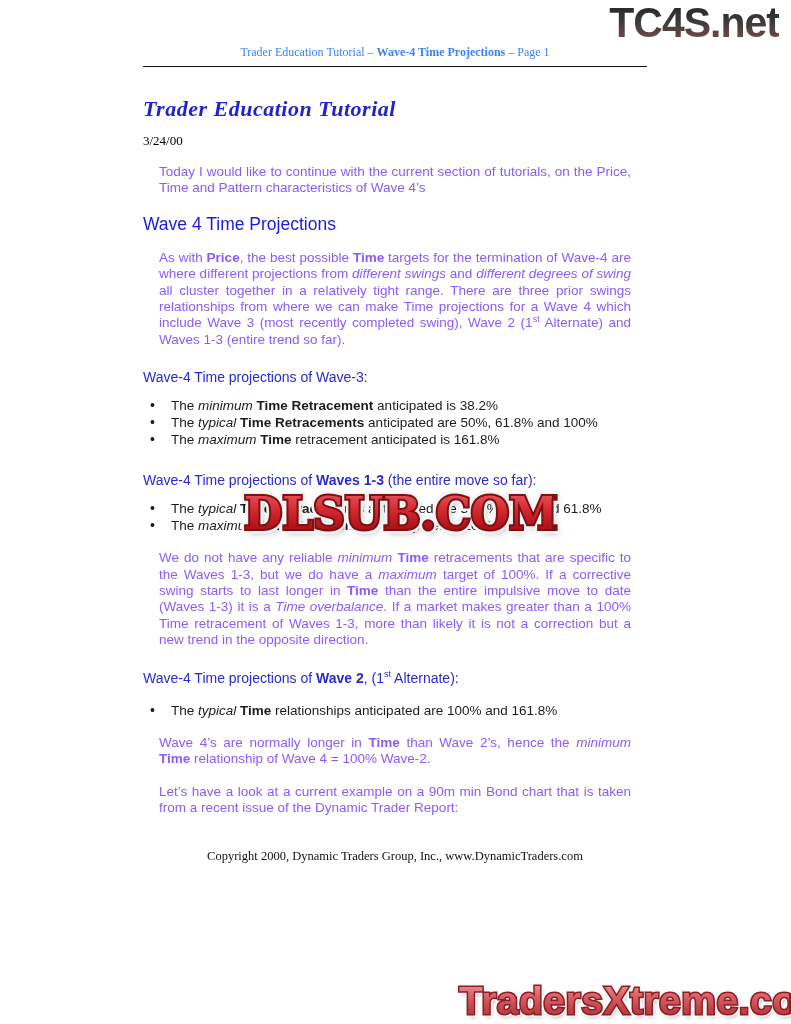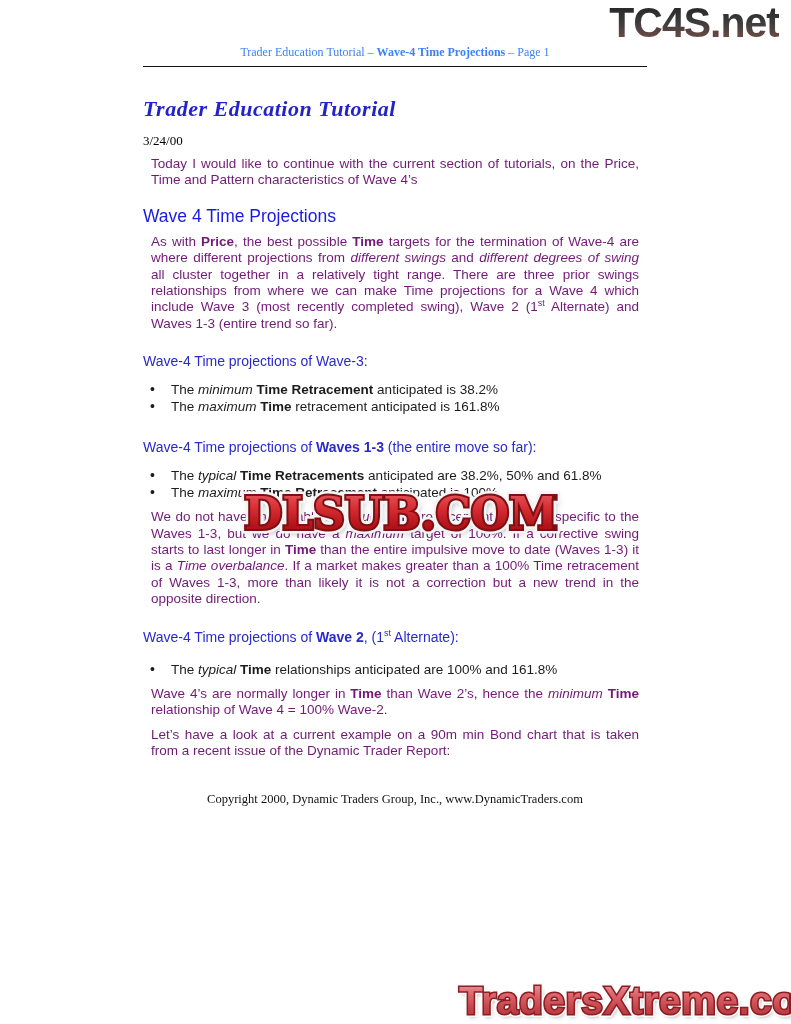--- a/index.html
+++ b/index.html
@@ -20,21 +20,21 @@
   
   .doc-title {
     margin:24px 0 0 0; font-family:"Liberation Serif", serif;
     font-weight:bold; font-style:italic; font-size:22px; line-height:36px;
     color:#2323cc; letter-spacing:0.5px;
   }
   .doc-date { margin-top:7px; font-family:"Liberation Serif", serif; font-size:13px; line-height:14px; color:#000000; }
 
   
   p.body-par {
-    margin:8px; font-size:13.5px; line-height:16.4px; text-align:justify; color:#701a75;
+    margin:16px; font-size:13.5px; line-height:16.4px; text-align:justify; color:#8b5cf6;
   }
   .mt-p1 { margin-top:18px; }
   .mt-p2 { margin-top:15px; }
   .mt-p3 { margin-top:21px; }
   .mt-p4 { margin-top:18px; }
   .mt-p5 { margin-top:17px; }
   .mt-p6 { margin-top:17px; }
 
   h2.section-heading {
     margin:17px 0 0 0; font-size:17.5px; line-height:20px; font-weight:normal; color:#1a1ae0;
@@ -118,20 +118,21 @@
 
   <p class="body-par mt-p1"><span>Today I would like to continue with the current section of tutorials, on the Price, Time and Pattern characteristics of Wave 4’s</span></p>
 
   <h2 class="section-heading">Wave 4 Time Projections</h2>
 
   <p class="body-par mt-p2"><span>As with </span><span class="seg-b">Price</span><span>, the best possible </span><span class="seg-b">Time</span><span> targets for the termination of Wave-4 are where different projections from </span><span class="seg-i">different swings</span><span> and </span><span class="seg-i">different degrees of swing</span><span> all cluster together in a relatively tight range. There are three prior swings relationships from where we can make Time projections for a Wave 4 which include Wave 3 (most recently completed swing), Wave 2 (1</span><sup>st</sup><span> Alternate) and Waves 1-3 (entire trend so far).</span></p>
 
   <div class="subhead mt-sub1"><span>Wave-4 Time projections of Wave-3:</span></div>
   <ul class="bullet-list">
     <li><span>The </span><span class="seg-i">minimum</span><span> </span><span class="seg-b">Time Retracement</span><span> anticipated is 38.2%</span></li>
+    <li><span>The </span><span class="seg-i">typical</span><span> </span><span class="seg-b">Time Retracements</span><span> anticipated are 50%, 61.8% and 100%</span></li>
     <li><span>The </span><span class="seg-i">maximum</span><span> </span><span class="seg-b">Time</span><span> retracement anticipated is 161.8%</span></li>
   </ul>
 
   <div class="subhead mt-sub2"><span>Wave-4 Time projections of </span><span class="seg-b">Waves 1-3</span><span> (the entire move so far):</span></div>
   <ul class="bullet-list">
     <li><span>The </span><span class="seg-i">typical</span><span> </span><span class="seg-b">Time Retracements</span><span> anticipated are 38.2%, 50% and 61.8%</span></li>
     <li><span>The </span><span class="seg-i">maximum</span><span> </span><span class="seg-b">Time Retracement</span><span> anticipated is 100%</span></li>
   </ul>
 
   <p class="body-par mt-p3"><span>We do not have any reliable </span><span class="seg-i">minimum</span><span> </span><span class="seg-b">Time</span><span> retracements that are specific to the Waves 1-3, but we do have a </span><span class="seg-i">maximum</span><span> target of 100%. If a corrective swing starts to last longer in </span><span class="seg-b">Time</span><span> than the entire impulsive move to date (Waves 1-3) it is a </span><span class="seg-i">Time overbalance</span><span>. If a market makes greater than a 100% Time retracement of Waves 1-3, more than likely it is not a correction but a new trend in the opposite direction.</span></p>

